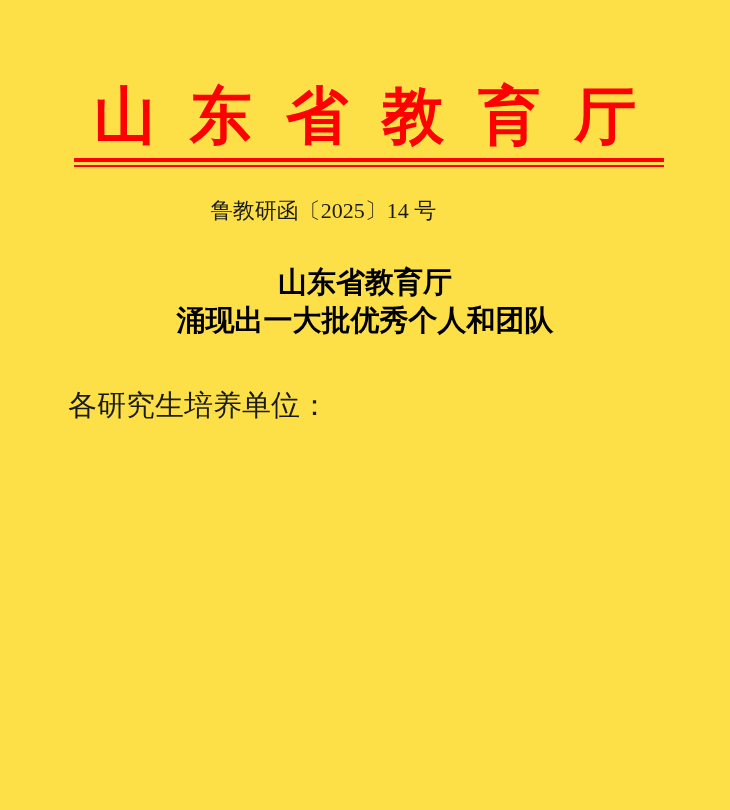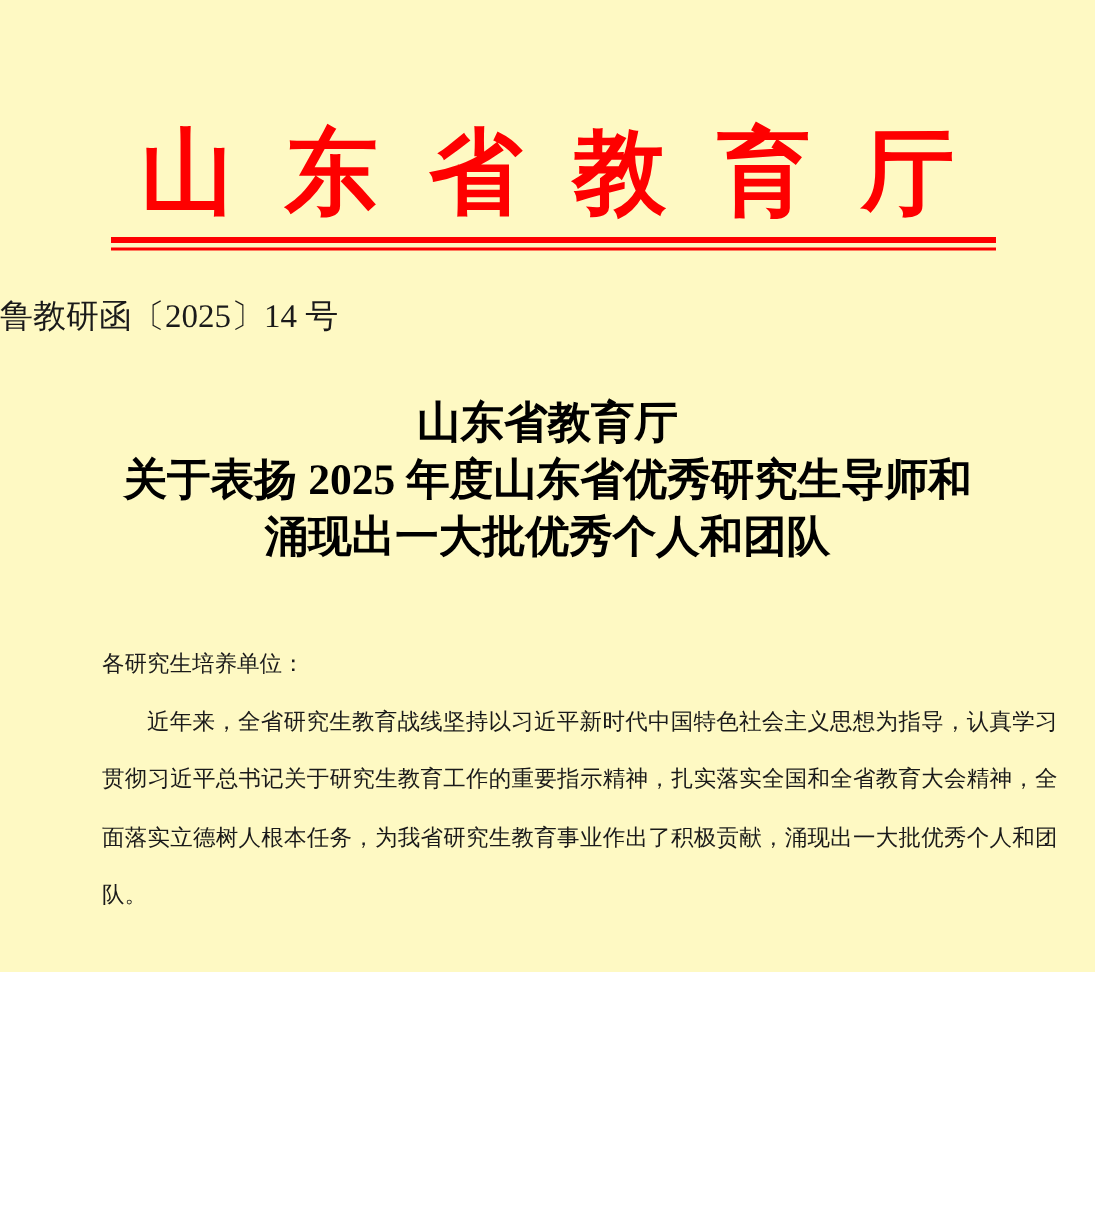--- a/index.html
+++ b/index.html
@@ -3,22 +3,22 @@
 <meta charset="utf-8">
 <style>
   html, body {
     margin: 0;
     padding: 0;
     background: #ffffff;
   }
   .page {
     position: relative;
     width: 730px;
-    height: 648px;
-    background: #fef9c3;
+    height: 810px;
+    background: #fde047;
     font-family: "Liberation Serif", serif;
     color: #000000;
     overflow: hidden;
   }
   
   .agency-header {
     padding-top: 84px;
     text-align: center;
   }
   .agency-header .agency-name {
@@ -36,40 +36,40 @@
     width: 590px;
     margin: 9px auto 0 74px;
     height: 3px;           
     border-top: 4px solid #fe0000;
     border-bottom: 2px solid #fe0000;
   }
   
   .doc-number {
     margin-top: 30px;
     padding-right: 83px;
-    text-align: left;
+    text-align: center;
     font-size: 22px;
     line-height: 28px;
     color: #1a1a1a;
   }
   
   .notice-title {
     margin-top: 38px;
     text-align: center;
     font-weight: bold;
     font-size: 29px;
     line-height: 38px;
     color: #000000;
   }
   
   .body-block {
     margin-top: 47px;
     padding-left: 68px;
     padding-right: 25px;
-    font-size: 15px;
+    font-size: 29px;
     line-height: 38.5px;
     color: #1a1a1a;
     text-align: justify;
   }
   .salutation {
     text-align: left;
   }
   .body-block p {
     margin: 0;
     text-indent: 2em;
@@ -83,22 +83,20 @@
   <div class="agency-header">
     <span class="agency-name">山东省教育厅</span>
   </div>
 
   <div class="red-rule"></div>
 
   <div class="doc-number">鲁教研函〔2025〕14 号</div>
 
   <div class="notice-title">
     <div>山东省教育厅</div>
-    <div>关于表扬 2025 年度山东省优秀研究生导师和</div>
     <div>涌现出一大批优秀个人和团队</div>
   </div>
 
   <div class="body-block">
     <div class="salutation">各研究生培养单位：</div>
-    <p>近年来，全省研究生教育战线坚持以习近平新时代中国特色社会主义思想为指导，认真学习贯彻习近平总书记关于研究生教育工作的重要指示精神，扎实落实全国和全省教育大会精神，全面落实立德树人根本任务，为我省研究生教育事业作出了积极贡献，涌现出一大批优秀个人和团队。</p>
   </div>
 
 </div>
 
 </body></html>

